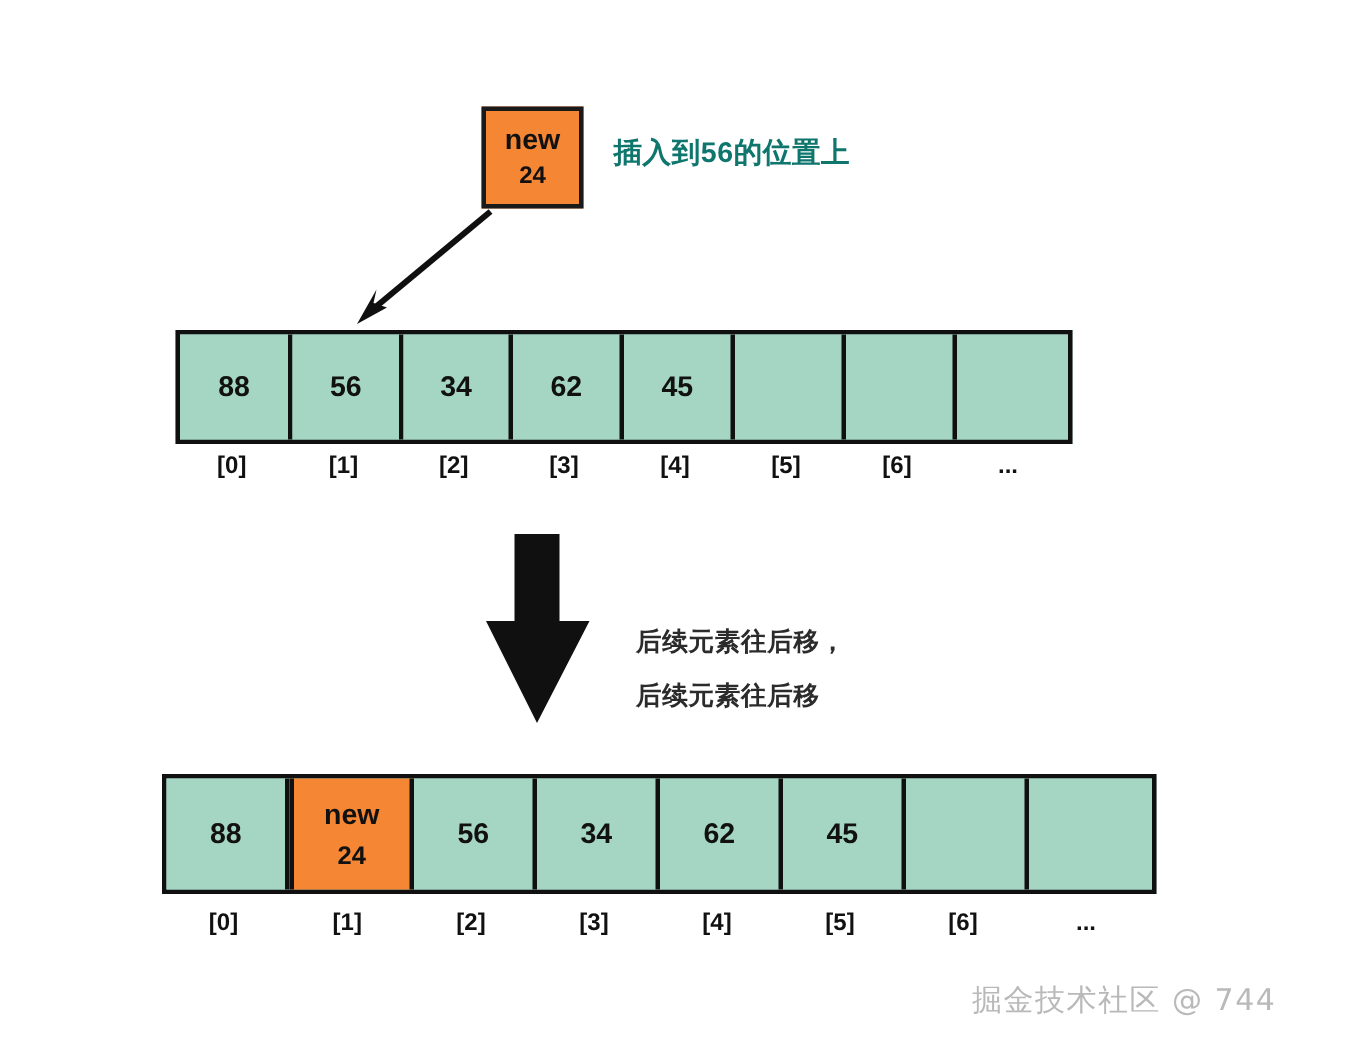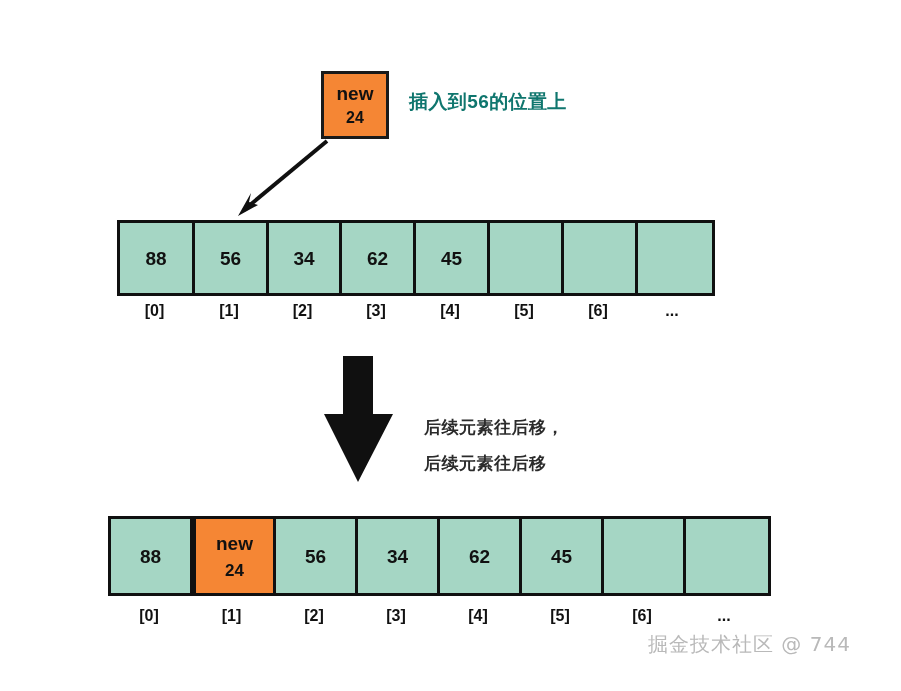--- a/index.html
+++ b/index.html
@@ -143,21 +143,21 @@
     font-size: 16px;
     font-weight: bold;
     color: #111111;
     line-height: 1;
   }
 
   
   .watermark {
     position: absolute;
     left: 648px;
-    top: 631px;
+    top: 653px;
     font-size: 20px;
     color: #b9b9b9;
     letter-spacing: 1px;
     white-space: nowrap;
     font-family: "DejaVu Sans", "Liberation Sans", sans-serif;
   }
 </style>
 </head>
 <body>
 

